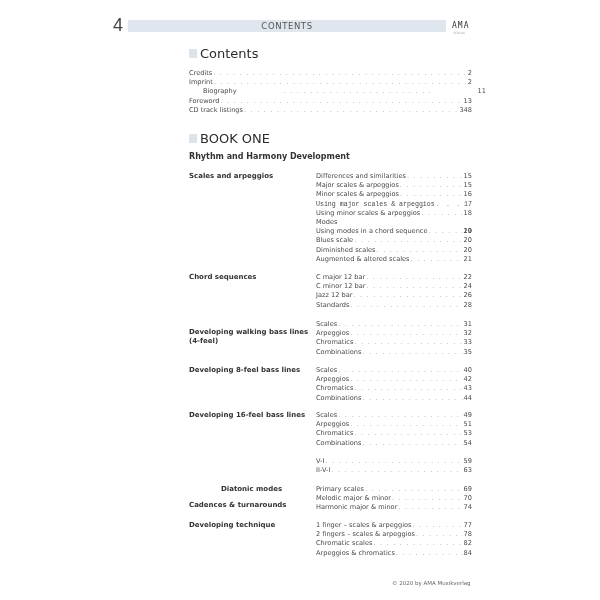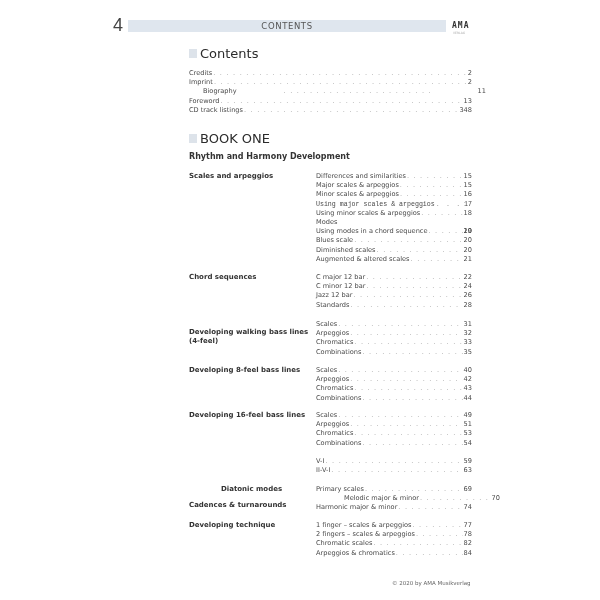--- a/index.html
+++ b/index.html
@@ -6,21 +6,21 @@
   body {
     width: 600px; height: 600px; background: #ffffff; position: relative; overflow: hidden;
     font-family: "DejaVu Sans", "Liberation Sans", sans-serif; color: #3a3a3a;
   }
   .page-num { position: absolute; left: 113px; top: 15px; font-size: 18px; color: #444; font-family: "Liberation Sans", sans-serif; }
   .header-bar {
     position: absolute; left: 128px; top: 20px; width: 318px; height: 12px;
     background: #dfe6ee; display: flex; align-items: center; justify-content: center;
   }
   .header-bar span { font-size: 8.5px; letter-spacing: 0.6px; color: #555; font-family: "DejaVu Sans", sans-serif; }
-  .logo { position: absolute; left: 452px; top: 21px; font-size: 8px; font-weight: bold; letter-spacing: 1px; color: #333; font-family: "DejaVu Sans Mono", monospace; }
+  .logo { position: absolute; left: 452px; top: 21px; font-size: 8px; font-weight: normal; letter-spacing: 1px; color: #333; font-family: "DejaVu Sans Mono", monospace; }
   .logo-sub { position: absolute; left: 453px; top: 31px; font-size: 3px; color: #aaa; }
 
   .section-title { position: absolute; left: 189px; display: flex; align-items: center; }
   .section-title .sq { width: 8px; height: 9px; background: #dde3ea; margin-right: 3px; }
   .section-title span { font-size: 13px; color: #2b2b2b; font-family: "DejaVu Sans", sans-serif; }
   .t-contents { top: 46px; }
   .t-book { top: 131px; }
 
   .toc-line { position: absolute; display: flex; font-size: 6.6px; line-height: 9px; height: 9px; color: #4a4a4a; }
   .toc-line .lbl { white-space: nowrap; }
@@ -227,21 +227,21 @@
       <span class="lbl">II-V-I</span>
       <span class="dots"></span>
       <span class="pg">63</span>
     </div>
     <div class="group-label" style="top: 485px; padding-left: 32px;">Diatonic modes</div>
     <div class="toc-line" style="left: 316px; top: 485px; width: 156px;">
       <span class="lbl">Primary scales</span>
       <span class="dots"></span>
       <span class="pg">69</span>
     </div>
-    <div class="toc-line" style="left: 316px; top: 494.2px; width: 156px; margin-left: 28px;">
+    <div class="toc-line" style="left: 316px; top: 494.2px; width: 156px;">
       <span class="lbl">Melodic major &amp; minor</span>
       <span class="dots"></span>
       <span class="pg">70</span>
     </div>
     <div class="toc-line" style="left: 316px; top: 503.4px; width: 156px;">
       <span class="lbl">Harmonic major &amp; minor</span>
       <span class="dots"></span>
       <span class="pg">74</span>
     </div>
     <div class="group-label" style="top: 521px;">Developing technique</div>

